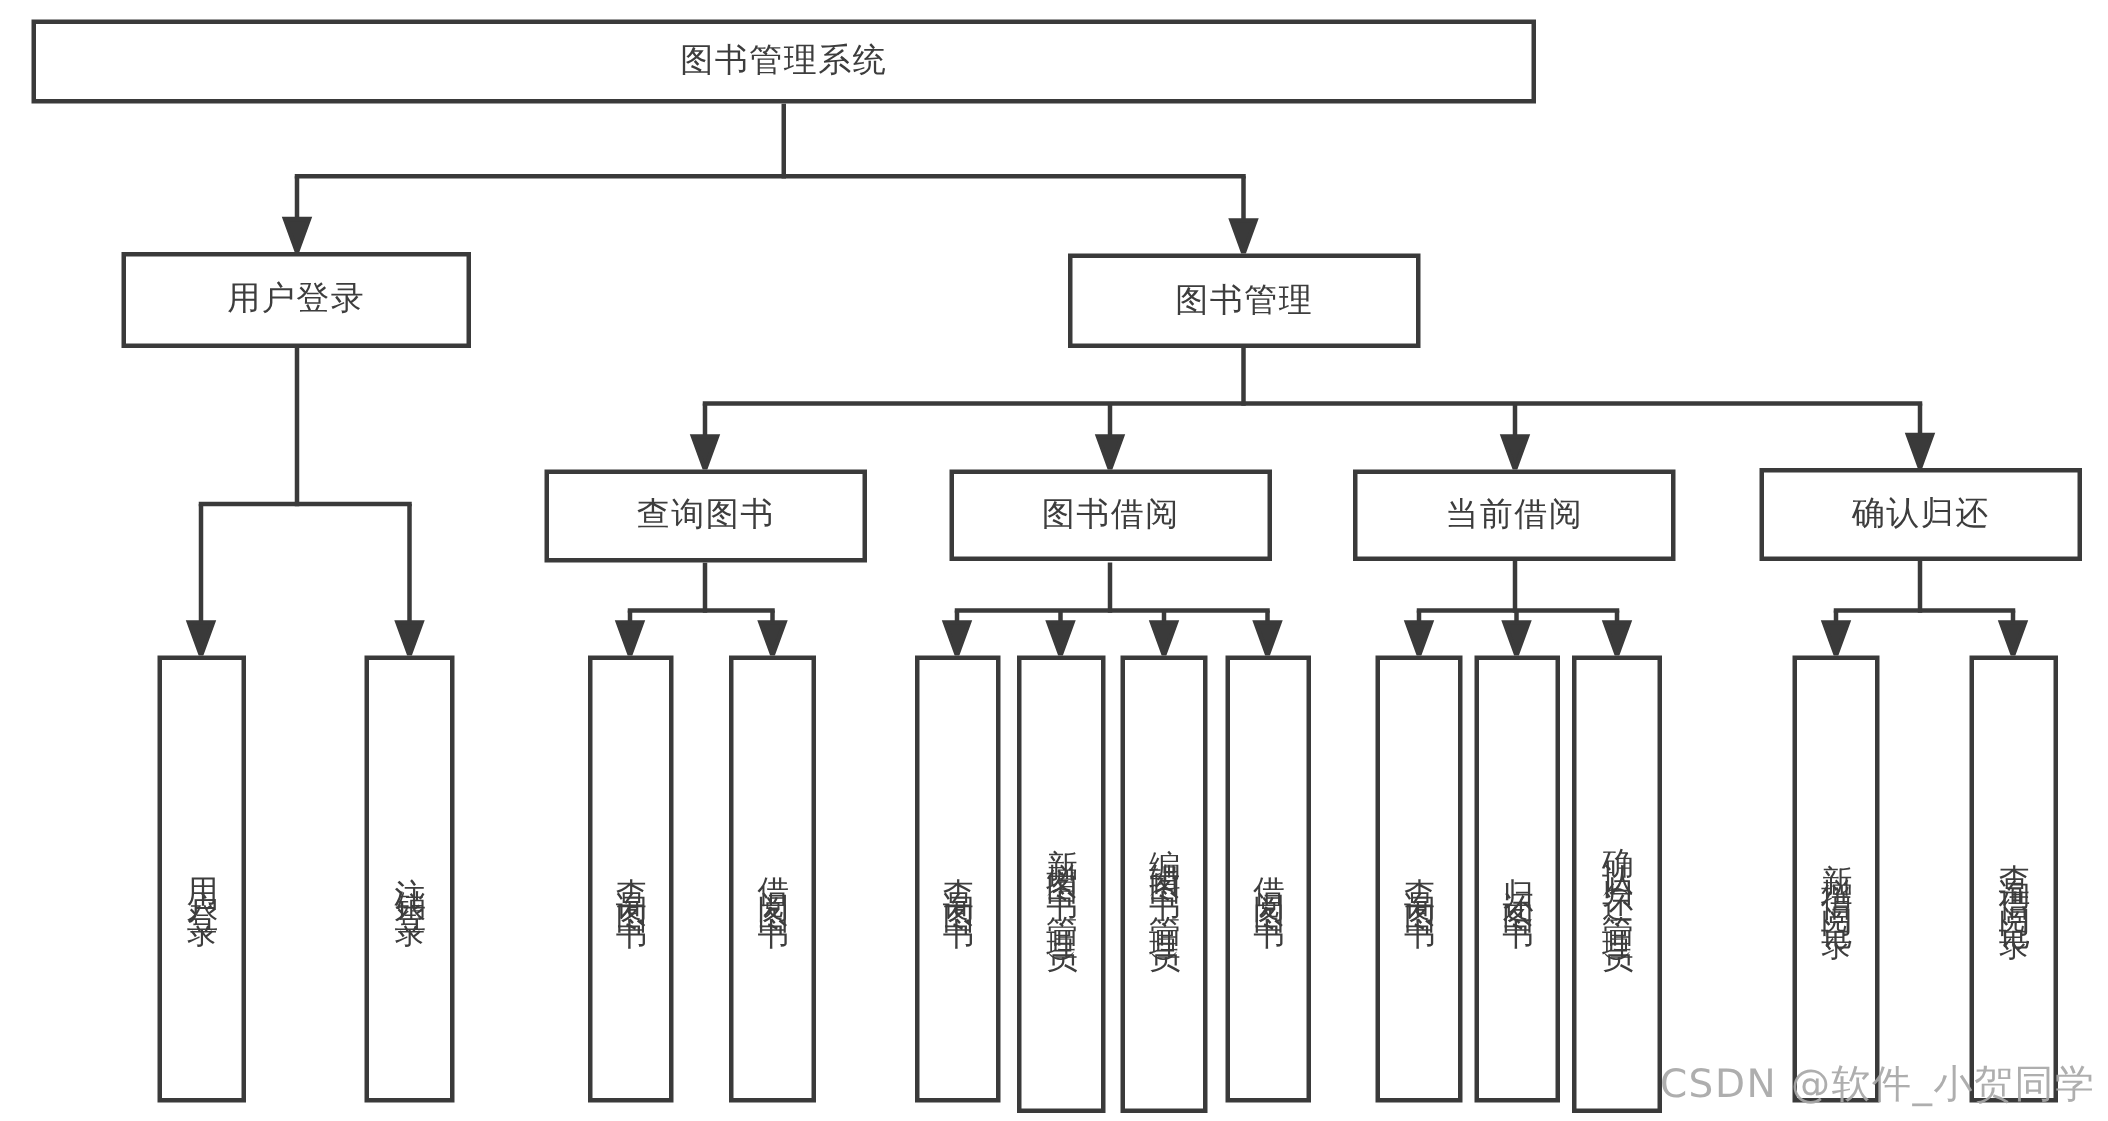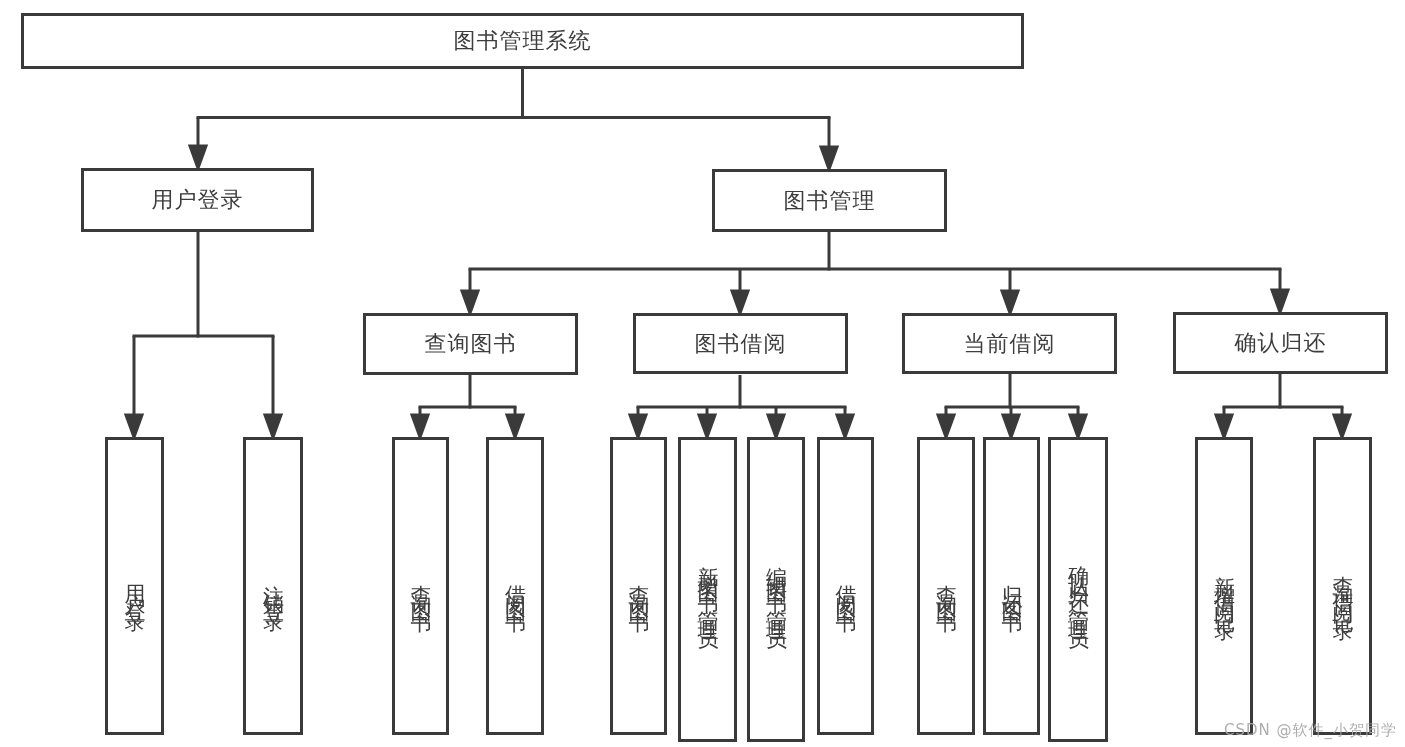--- a/index.html
+++ b/index.html
@@ -41,21 +41,21 @@
     font-size: 21px;
     letter-spacing: 9px;
     line-height: 1;
     color: #3d3d3d;
     white-space: nowrap;
   }
   #watermark {
     position: absolute;
     right: 8px;
     bottom: 7px;
-    font-size: 15px;
+    font-size: 26px;
     color: #a8a8a8;
     opacity: 0.92;
     letter-spacing: 1px;
     z-index: 5;
     white-space: nowrap;
   }
 </style>
 </head>
 <body>
 

